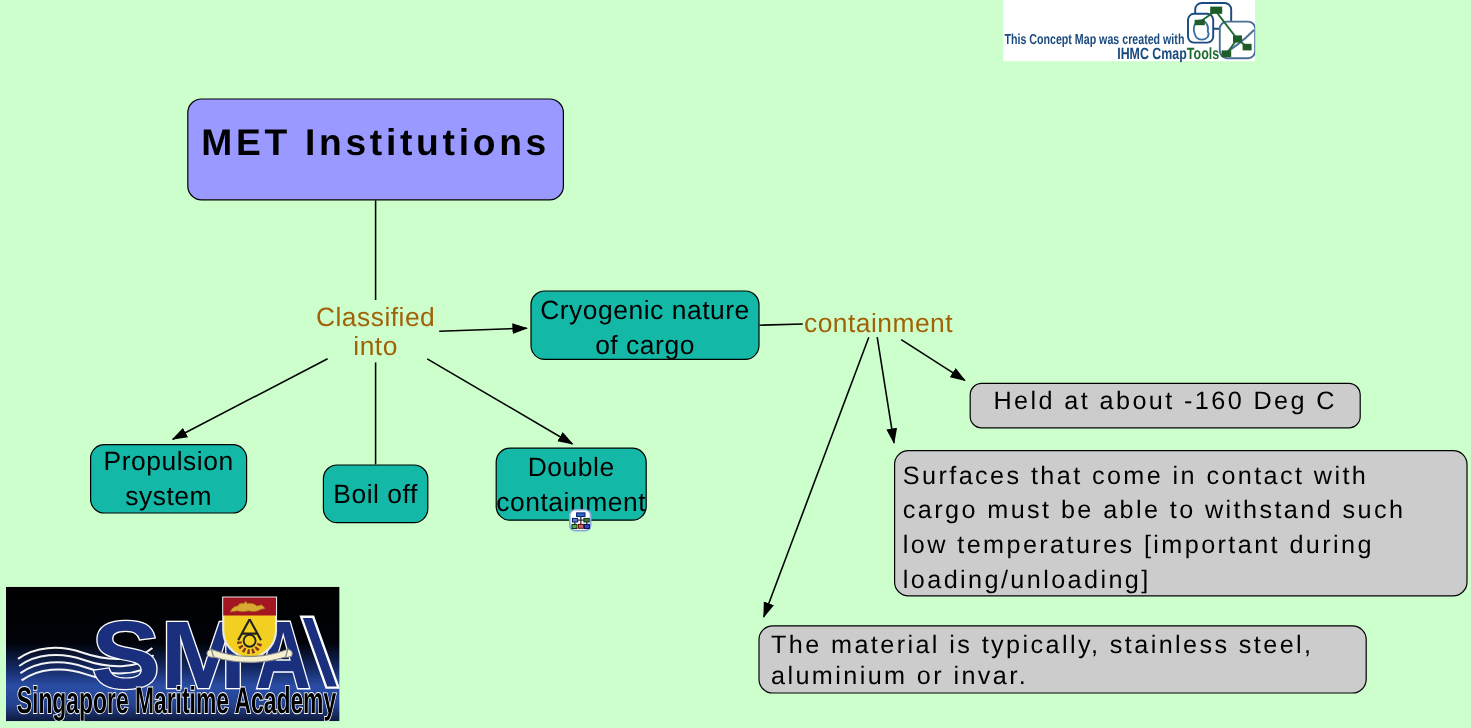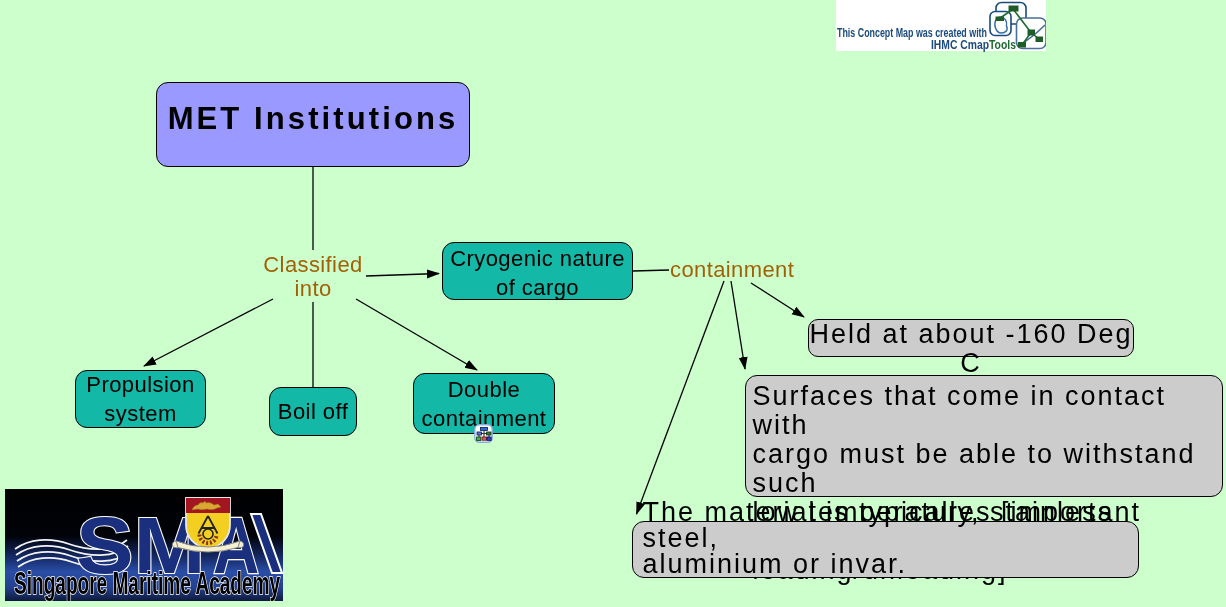--- a/index.html
+++ b/index.html
@@ -4,21 +4,21 @@
 <style>
   html,body{margin:0;padding:0;}
   body{width:1226px;height:607px;background:#ccffcc;overflow:hidden;position:relative;
        font-family:"Liberation Sans",sans-serif;}
   .node{position:absolute;box-sizing:border-box;border:1.3px solid #000;border-radius:12px;
         color:#000;display:flex;flex-direction:column;justify-content:center;
         font-size:22px;line-height:29px;letter-spacing:0.45px;}
   .ctr{align-items:center;text-align:center;}
   .orange{background:#14b8a6;}
   .blue{background:#9999ff;}
-  .gray{background:#cccccc;font-size:27px;letter-spacing:2.0px;}
+  .gray{background:#cccccc;font-size:21px;letter-spacing:2.0px;}
   .lbl{position:absolute;color:#a16207;font-size:22px;line-height:24px;text-align:center;
        letter-spacing:0.4px;}
   svg{position:absolute;}
 </style>
 </head>
 <body>
 
 <svg width="1226" height="607" style="left:0;top:0" viewBox="0 0 1226 607">
   <defs>
     <marker id="ah" markerWidth="15" markerHeight="11" refX="12" refY="4.5" orient="auto" markerUnits="userSpaceOnUse">
@@ -48,21 +48,21 @@
 </div>
 
 <div class="node orange ctr" style="left:75px;top:370px;width:131px;height:58px;text-align:center;">
   <div>Propulsion<br>system</div>
 </div>
 
 <div class="node orange ctr" style="left:269px;top:387px;width:88px;height:49px;">
   <div>Boil&nbsp;off</div>
 </div>
 
-<div class="node orange ctr" style="left:413px;top:373px;width:142px;height:61px;">
+<div class="node orange ctr" style="left:413px;top:373px;width:126px;height:61px;">
   <div>Double<br>containment</div>
 </div>
 
 <div class="node gray ctr" style="left:808px;top:319px;width:326px;height:38px;border-radius:10px;justify-content:flex-start;">
   <div>Held at about -160 Deg C</div>
 </div>
 
 <div class="node gray" style="left:745px;top:375px;width:478px;height:122px;border-radius:12px;
      padding-left:6.4px;padding-top:6px;justify-content:flex-start;">
   <div>Surfaces that come in contact with<br>cargo must be able to withstand such<br>low temperatures [important during<br>loading/unloading]</div>

